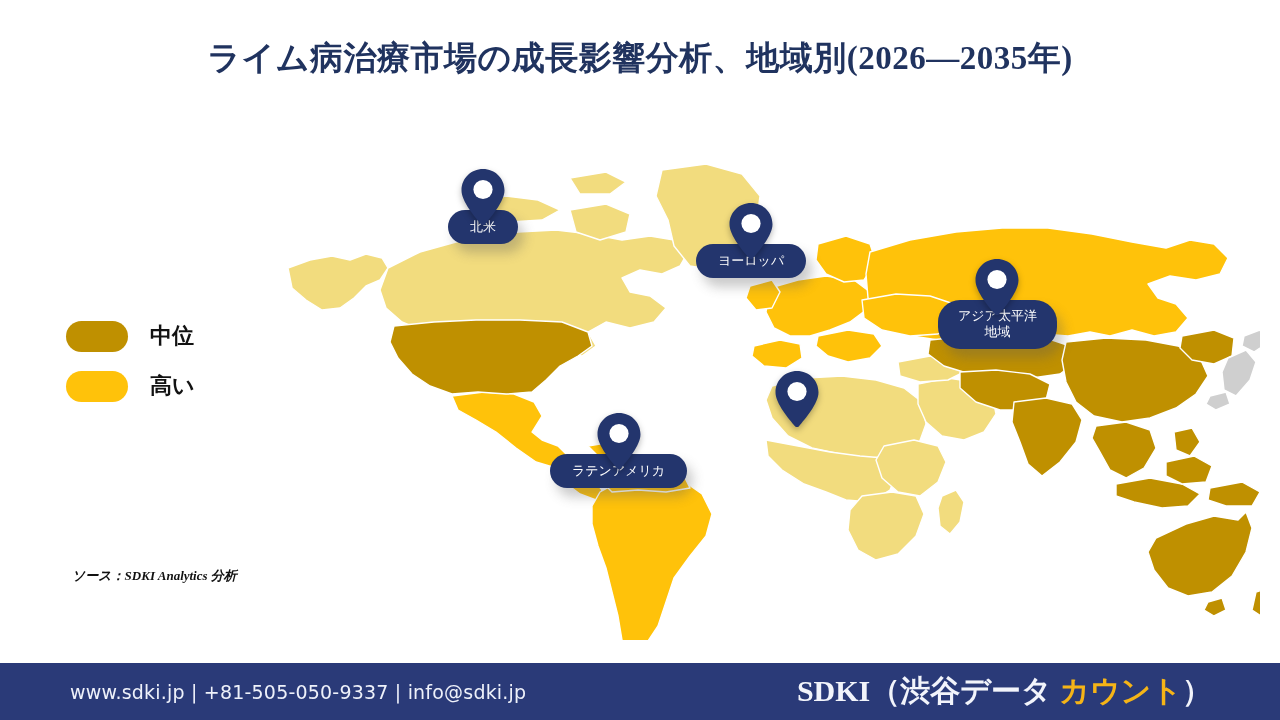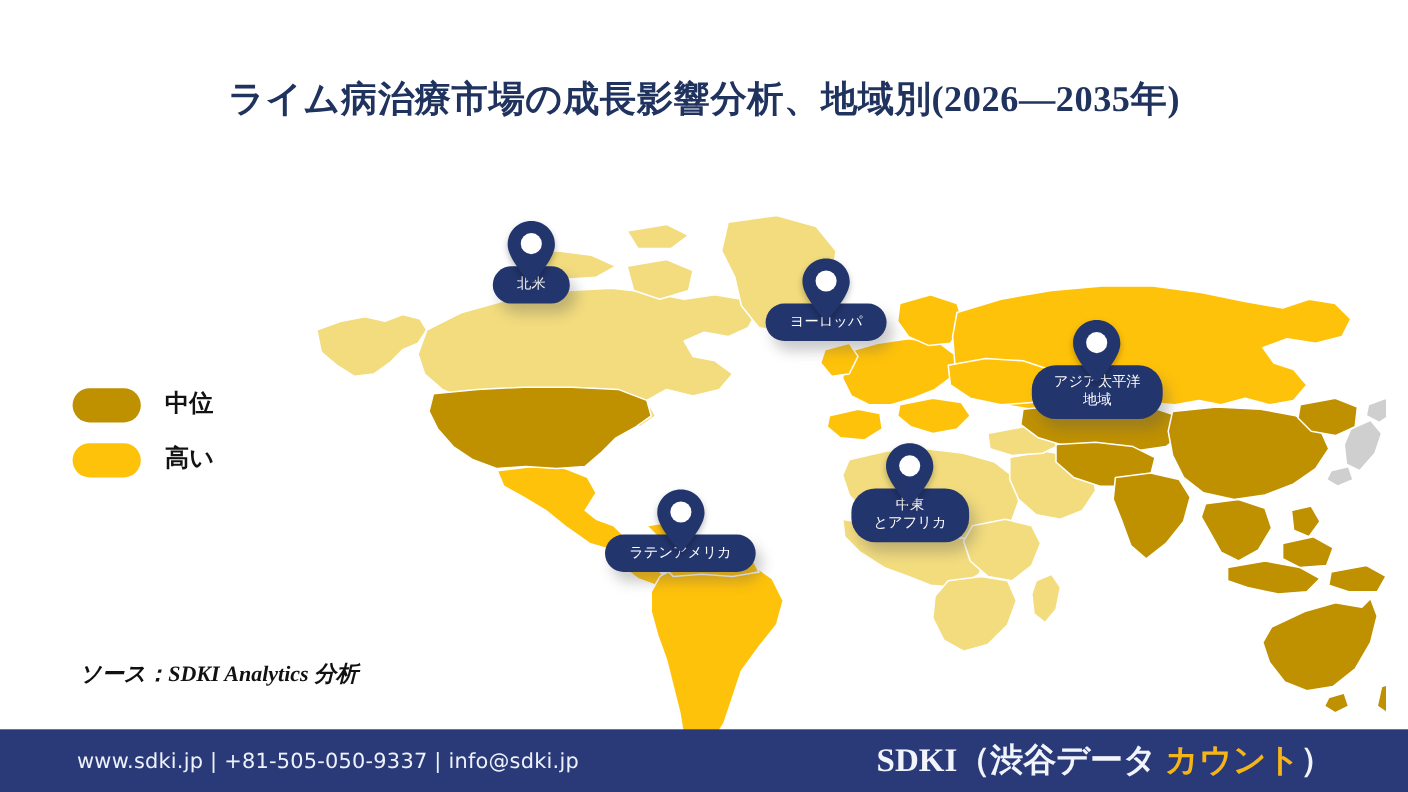--- a/index.html
+++ b/index.html
@@ -3,21 +3,21 @@
 <meta charset="utf-8">
 <title>Lyme Disease Treatment Market Growth Impact Analysis by Region</title>
 <style>
   html,body{margin:0;padding:0;}
   body{
     width:1280px;height:720px;
     background:#ffffff;
     font-family:"Liberation Sans","DejaVu Sans",sans-serif;
     overflow:hidden;position:relative;
   }
-  .slide{position:absolute;inset:0;background:#fff;margin-top:32px;}
+  .slide{position:absolute;inset:0;background:#fff;}
 
   
   .title{
     position:absolute;left:0;top:36px;width:1280px;
     text-align:center;
     font-family:"Liberation Serif","DejaVu Serif",serif;
     font-size:33px;font-weight:700;color:#20335f;
     letter-spacing:.5px;white-space:nowrap;
   }
 
@@ -26,21 +26,21 @@
   .legend-row{display:flex;align-items:center;height:48px;margin-bottom:2px;}
   .swatch{width:62px;height:31px;border-radius:16px;flex:0 0 auto;}
   .legend-label{
     margin-left:22px;font-size:22px;font-weight:700;color:#121212;
     font-family:"DejaVu Sans","Liberation Sans",sans-serif;line-height:1;
   }
 
   
   .source{
     position:absolute;left:72px;top:567px;
-    font-size:20px;font-weight:700;font-style:italic;color:#111;
+    font-size:13px;font-weight:700;font-style:italic;color:#111;
     font-family:"Liberation Serif","DejaVu Serif",serif;white-space:nowrap;
   }
 
   
   .map-wrap{position:absolute;left:270px;top:140px;width:990px;height:500px;}
   .map-svg{width:100%;height:100%;display:block;}
 
   
   .pin{position:absolute;}
   .pin-head{position:relative;width:46px;height:58px;margin:0 auto;z-index:3;}
@@ -219,24 +219,20 @@
       </div>
     </div>
 
     <div class="pin" style="left:504px;top:230px;">
       <div class="pin-head">
         <svg viewBox="0 0 46 58" aria-hidden="true">
           <path d="M23 1 C11 1 1.5 10.4 1.5 22.2 C1.5 33.6 15 48.8 21 56.2 C22 57.4 24 57.4 25 56.2 C31 48.8 44.5 33.6 44.5 22.2 C44.5 10.4 35 1 23 1 Z" fill="#23356d"></path>
           <circle cx="23" cy="21.5" r="9.6" fill="#ffffff"></circle>
         </svg>
       </div>
-      <div class="pin-label two-line">
-        <div>中東</div>
-        <div>とアフリカ</div>
-      </div>
     </div>
 
     <div class="pin" style="left:280px;top:272px;">
       <div class="pin-head">
         <svg viewBox="0 0 46 58" aria-hidden="true">
           <path d="M23 1 C11 1 1.5 10.4 1.5 22.2 C1.5 33.6 15 48.8 21 56.2 C22 57.4 24 57.4 25 56.2 C31 48.8 44.5 33.6 44.5 22.2 C44.5 10.4 35 1 23 1 Z" fill="#23356d"></path>
           <circle cx="23" cy="21.5" r="9.6" fill="#ffffff"></circle>
         </svg>
       </div>
       <div class="pin-label">

